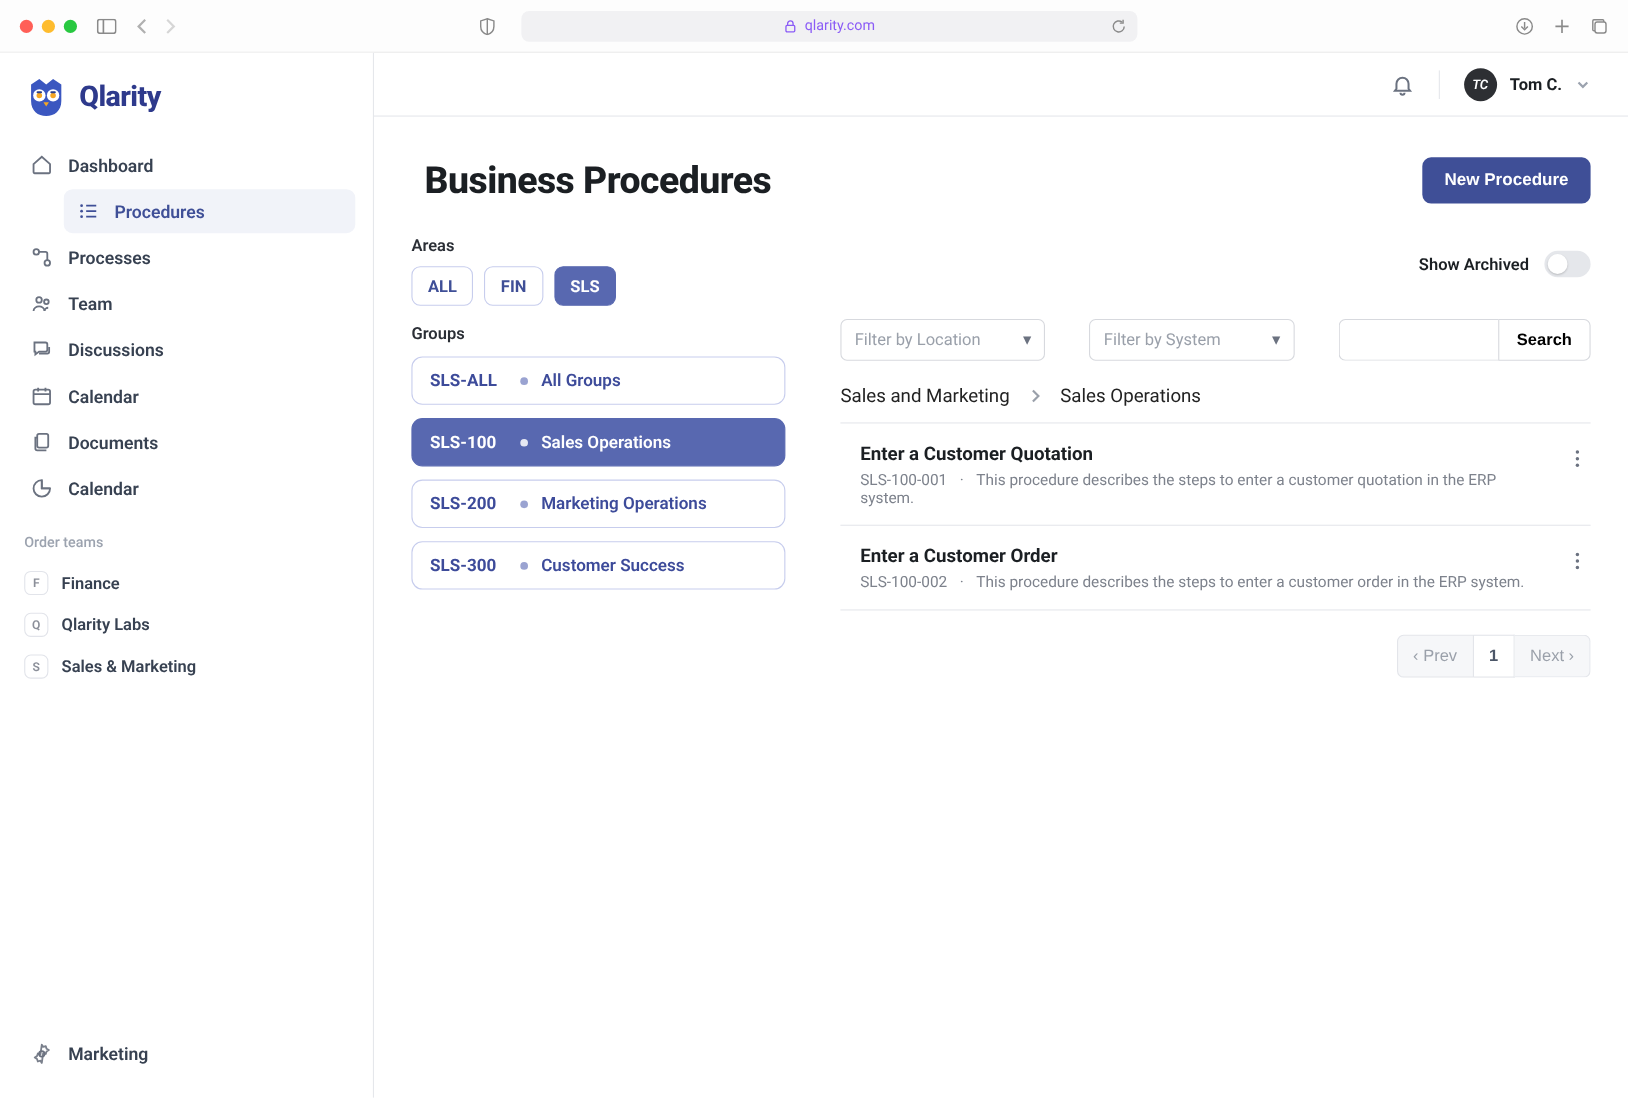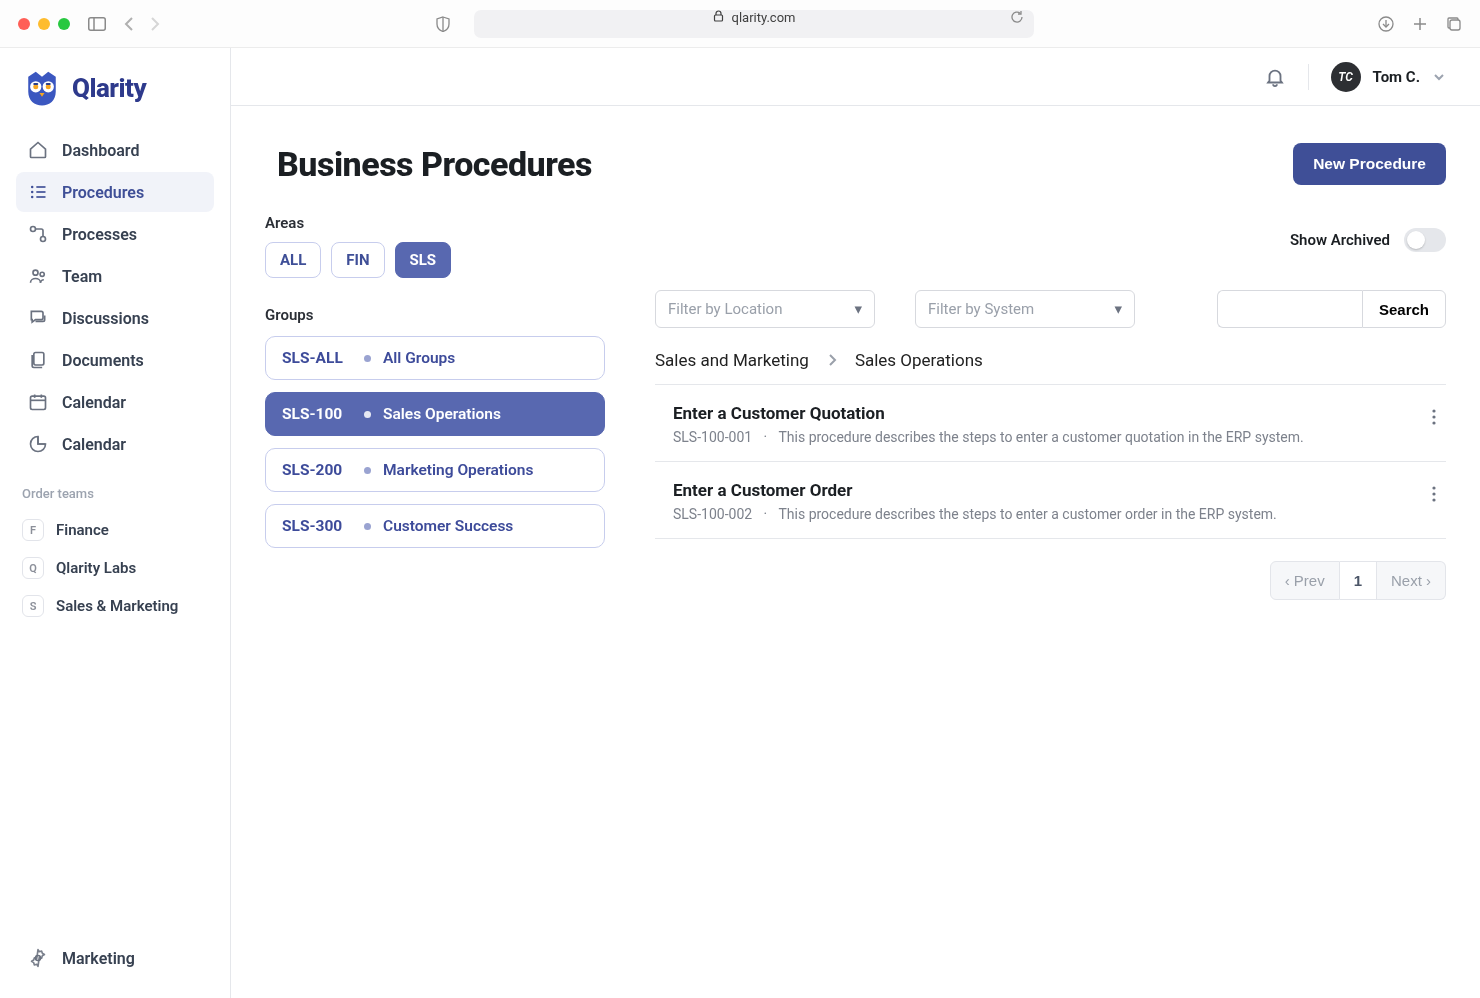--- a/index.html
+++ b/index.html
@@ -44,54 +44,54 @@
   .dot.green{background:#28c840;}
   .chrome-icon{color:#8a8a8a;display:flex;align-items:center;}
   .nav-arrows{display:flex;gap:12px;color:#b0b0b0;}
   .spacer-flex{flex:0 0 240px;}
   .urlbar{
     flex:0 0 560px;
     height:28px;
     background:#f1f1f3;
     border-radius:7px;
     display:flex;
-    align-items:flex-start;
+    align-items:center;
     justify-content:center;
     position:relative;
-    color:#404040;
+    color:#8b5cf6;
     font-size:13px;
     gap:8px;
   }
   .urlbar .reload{position:absolute;right:10px;color:#8a8a8a;}
   .chrome-right{margin-left:auto;display:flex;gap:18px;color:#8a8a8a;}
 
   
   .app{display:flex;height:calc(998px - 48px);}
   .sidebar{
-    width:231px;
+    width:340px;
     border-right:1px solid var(--line);
     background:var(--sidebar-bg);
     display:flex;
     flex-direction:column;
     padding:14px 16px 20px 16px;
   }
   .logo-row{display:flex;align-items:center;gap:10px;padding:6px 6px 18px 6px;}
   .owl{width:40px;height:40px;}
   .logo-text{font-size:26px;font-weight:800;color:#2e3a8c;letter-spacing:-0.5px;}
 
   .nav{display:flex;flex-direction:column;gap:2px;margin-top:4px;}
   .nav-item{
     display:flex;align-items:center;gap:14px;
     padding:10px 12px;
     border-radius:8px;
     font-size:16px;font-weight:600;color:#374151;
     cursor:pointer;
   }
   .nav-item svg{width:20px;height:20px;color:#6b7280;flex-shrink:0;}
-  .nav-item.active{background:var(--hover);color:var(--brand);}
+  .nav-item.active{background:var(--hover);color:var(--brand);margin-left:42px;}
   .nav-item.active svg{color:var(--brand);}
 
   .teams-header{font-size:13px;color:#9ca3af;margin:22px 6px 10px 6px;font-weight:500;}
   .team-item{display:flex;align-items:center;gap:12px;padding:8px 6px;font-size:15px;font-weight:600;color:#374151;cursor:pointer;}
   .team-badge{width:22px;height:22px;border:1px solid #e2e4ea;border-radius:6px;display:flex;align-items:center;justify-content:center;font-size:11px;color:#8b8f99;background:#fff;}
 
   .sidebar-footer{margin-top:auto;}
 
   
   .main{flex:1;display:flex;flex-direction:column;min-width:0;}
@@ -298,33 +298,33 @@
       </div>
       <div class="nav-item">
         <svg viewBox="0 0 24 24" fill="none" stroke="currentColor" stroke-width="2">
             <path d="M4 4 h12 a2 2 0 0 1 2 2 v6 a2 2 0 0 1 -2 2 H9 l-4 3 v-3 H4 a0 0 0 0 1 0 0 Z"></path>
             <path d="M9 16 h9 a2 2 0 0 0 2 -2 V9"></path>
           </svg>
         <span>Discussions</span>
       </div>
       <div class="nav-item">
         <svg viewBox="0 0 24 24" fill="none" stroke="currentColor" stroke-width="2">
-            <rect x="7" y="3" width="12" height="15" rx="2"></rect>
-            <path d="M7 7 H5 a0 0 0 0 0 0 0 V19 a2 2 0 0 0 2 2 h10"></path>
-          </svg>
-        <span>Documents</span>
-      </div>
-      <div class="nav-item">
-        <svg viewBox="0 0 24 24" fill="none" stroke="currentColor" stroke-width="2">
             <rect x="3" y="5" width="18" height="16" rx="2"></rect>
             <line x1="3" y1="10" x2="21" y2="10"></line>
             <line x1="8" y1="3" x2="8" y2="7"></line>
             <line x1="16" y1="3" x2="16" y2="7"></line>
           </svg>
         <span>Calendar</span>
+      </div>
+      <div class="nav-item">
+        <svg viewBox="0 0 24 24" fill="none" stroke="currentColor" stroke-width="2">
+            <rect x="7" y="3" width="12" height="15" rx="2"></rect>
+            <path d="M7 7 H5 a0 0 0 0 0 0 0 V19 a2 2 0 0 0 2 2 h10"></path>
+          </svg>
+        <span>Documents</span>
       </div>
       <div class="nav-item">
         <svg viewBox="0 0 24 24" fill="none" stroke="currentColor" stroke-width="2">
             <path d="M12 3 a9 9 0 1 0 9 9 H12 Z"></path>
             <path d="M12 3 v9 h9"></path>
           </svg>
         <span>Calendar</span>
       </div>
     </nav>
 
@@ -383,21 +383,21 @@
 
       <div class="columns">
         <div class="col-left">
           <div class="section-label">Areas</div>
           <div class="chips">
             <div class="chip">ALL</div>
             <div class="chip">FIN</div>
             <div class="chip active">SLS</div>
           </div>
 
-          <div class="section-label" style="margin-top:28px">Groups</div>
+          <div class="section-label" style="margin-top:16px">Groups</div>
           <div class="groups">
             <div class="group-pill">
               <span class="code">SLS-ALL</span>
               <span class="bullet"></span>
               <span class="gname">All Groups</span>
             </div>
             <div class="group-pill active">
               <span class="code">SLS-100</span>
               <span class="bullet"></span>
               <span class="gname">Sales Operations</span>

